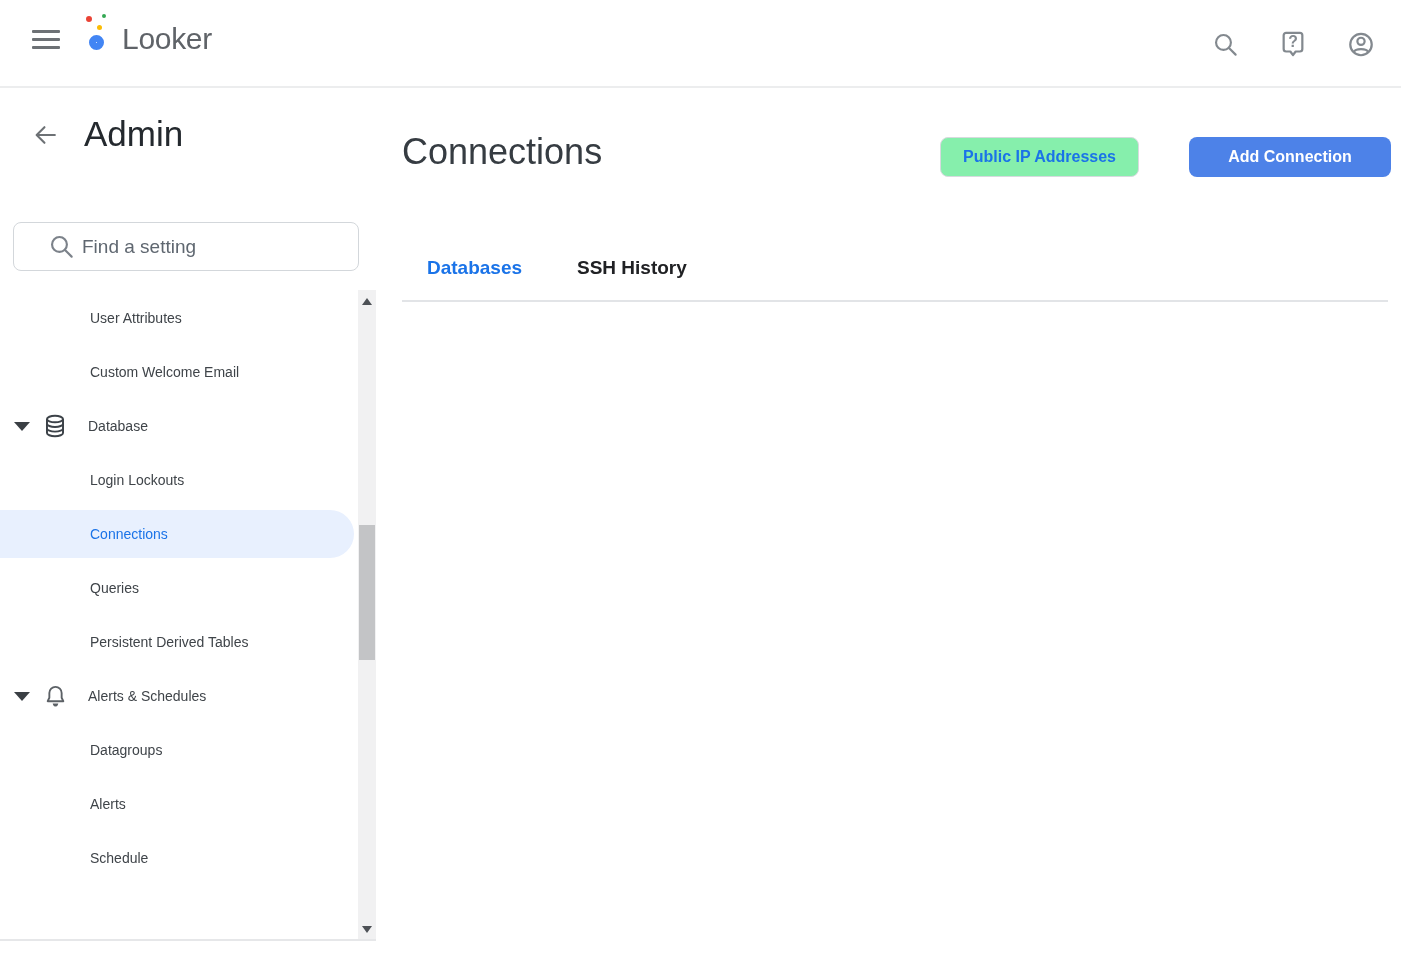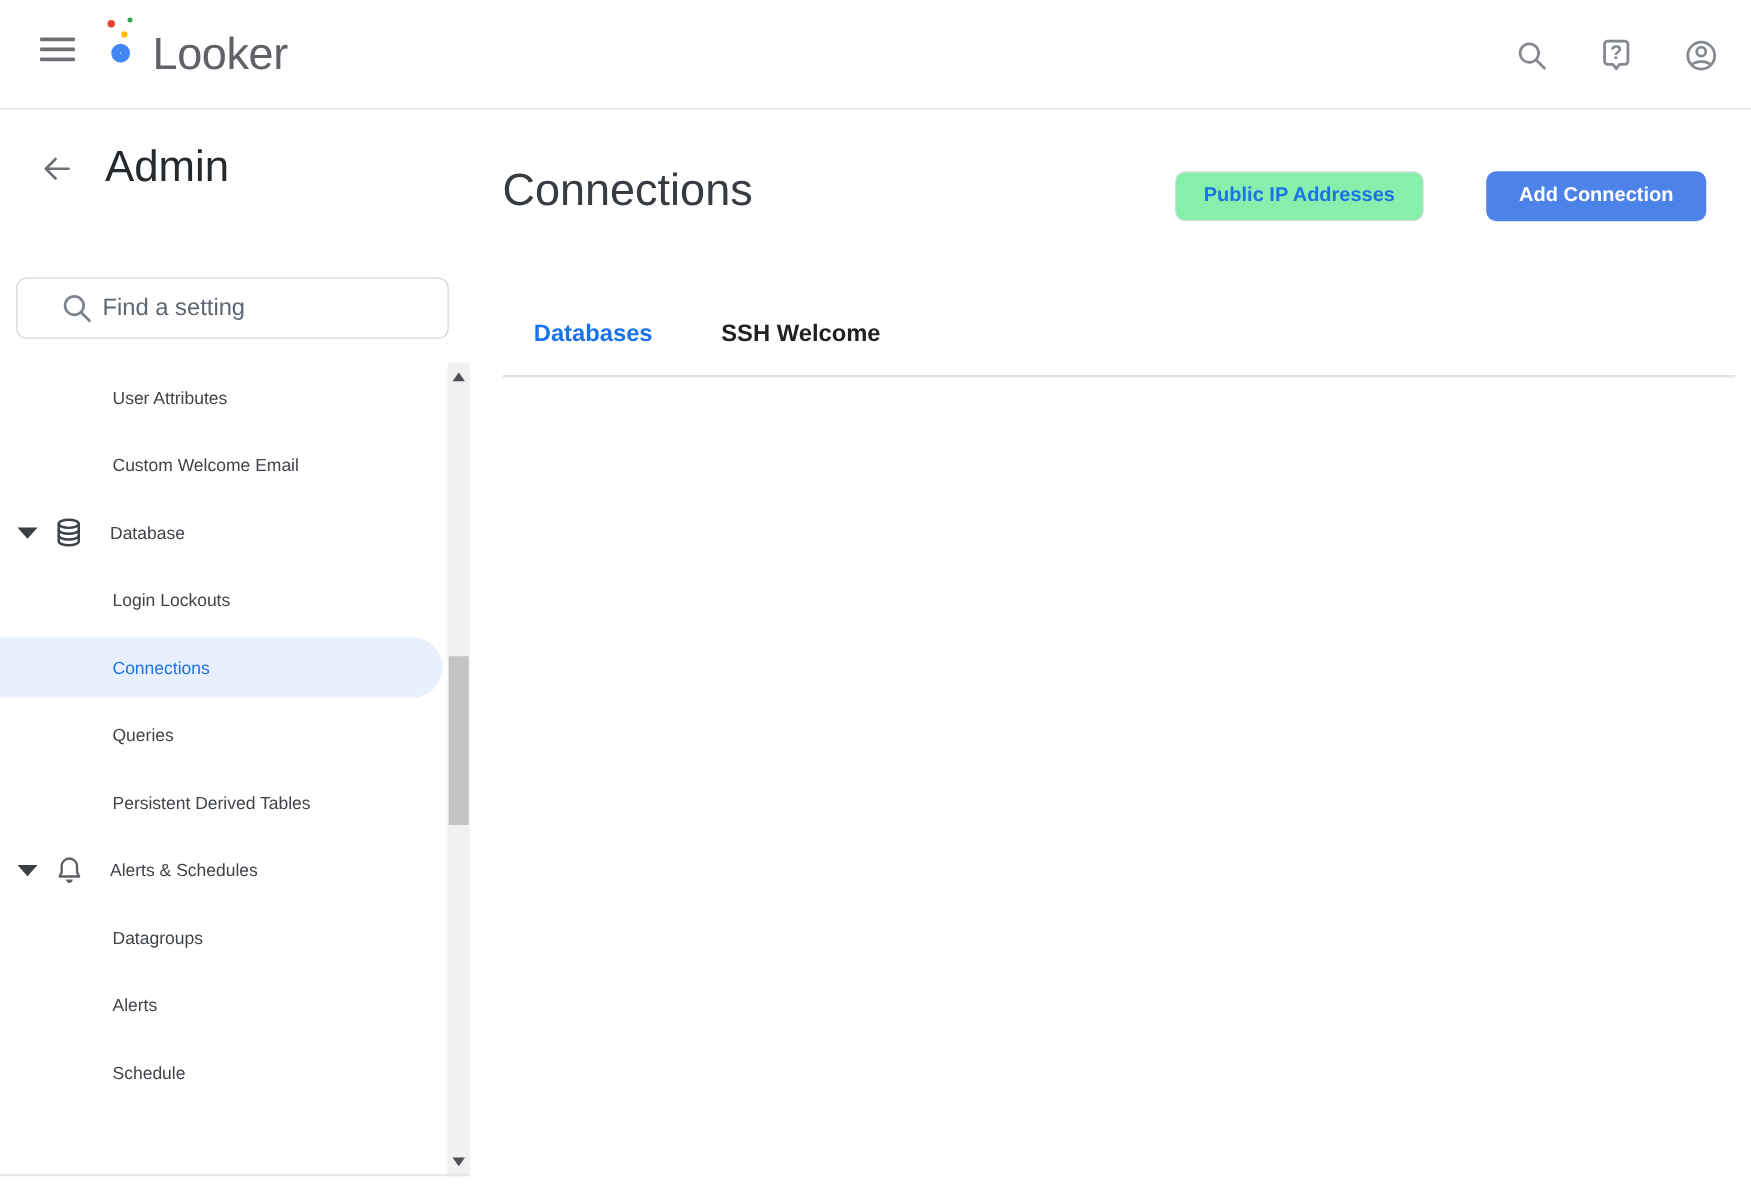--- a/index.html
+++ b/index.html
@@ -13,21 +13,21 @@
   .topbar { position:absolute; left:0; top:0; width:1401px; height:88px;
             background:#fff; border-bottom:2px solid #ecedee; }
   .hamburger { position:absolute; left:32px; top:30px; width:28px; height:20px; cursor:pointer; }
   .hamburger i { display:block; height:3px; width:28px; background:#6d7175; border-radius:1px; margin-bottom:5px; }
   .logo { position:absolute; left:86px; top:14px; width:34px; height:56px; }
   .logo span { position:absolute; border-radius:50%; }
   .lg-blue   { left:3px;  top:21px; width:15px; height:15px; border:7px solid #4285f4; }
   .lg-red    { left:0;    top:2px;  width:4px;  height:4px;  border:3.5px solid #ea4335; }
   .lg-yellow { left:11px; top:11px; width:5px;  height:5px;  background:#fbbc04; }
   .lg-green  { left:16px; top:0;    width:4px;  height:4px;  border:2.5px solid #34a853; }
-  .brand { position:absolute; left:122px; top:22px; font-size:36px; color:#5f6368; letter-spacing:-0.3px; }
+  .brand { position:absolute; left:122px; top:22px; font-size:30px; color:#5f6368; letter-spacing:-0.3px; }
   .topbar-actions { position:absolute; right:26px; top:0; height:88px; display:flex; align-items:center; gap:40px; }
   .top-icon { width:28px; height:28px; display:flex; align-items:center; justify-content:center; cursor:pointer; }
 
   
   .back-arrow { position:absolute; left:33px; top:122px; width:25px; height:26px; cursor:pointer; }
   .admin-title { position:absolute; left:84px; top:114px; font-size:35px; color:#24292e; }
 
   .search-box { position:absolute; left:13px; top:222px; width:346px; height:49px; }
   .search-box input {
     width:100%; height:100%; border:1px solid #d3d7db; border-radius:8px;
@@ -57,21 +57,21 @@
     border-left:5.5px solid transparent; border-right:5.5px solid transparent; }
   .sb-up { top:8px; border-bottom:7px solid #4d5156; }
   .sb-down { bottom:8px; border-top:7px solid #4d5156; }
   .sb-thumb { position:absolute; left:1px; top:235px; width:16px; height:135px; background:#c3c4c6; cursor:grab; }
 
   
   .page-title { position:absolute; left:402px; top:131px; font-size:36px; color:#363c42; }
   .btn { position:absolute; top:137px; height:40px; border-radius:8px; font-family:"Liberation Sans",sans-serif;
          font-size:16px; font-weight:bold; display:flex; align-items:center; justify-content:center; cursor:pointer; }
   .btn-outline { left:940px; width:199px; background:#86efac; border:1px solid #d7dade; color:#1a73e8; }
-  .btn-primary { left:1189px; width:176px; background:#4d82e8; border:none; color:#fff; }
+  .btn-primary { left:1189px; width:202px; background:#4d82e8; border:none; color:#fff; }
 
   .tab { position:absolute; top:250px; display:flex; flex-direction:row; }
   .tab-label { padding-top:7px; font-size:19px; font-weight:bold; color:#202124; white-space:nowrap; }
   .tab.active .tab-label { color:#1a73e8; }
   .tab-underline { height:5px; margin-top:17px; border-radius:5px 5px 0 0; background:transparent; }
   .tab.active .tab-underline { background:#1a73e8; }
   .tab-1 { left:427px; }
   .tab-2 { left:577px; }
   .tabs-divider { position:absolute; left:402px; top:300px; width:986px; height:2px; background:#e2e4e7; }
 
@@ -198,18 +198,18 @@
   <div class="page-title">Connections</div>
 
   <button class="btn btn-outline">Public IP Addresses</button>
   <button class="btn btn-primary">Add Connection</button>
 
   <div class="tab tab-1 active">
     <span class="tab-label">Databases</span>
     <span class="tab-underline"></span>
   </div>
   <div class="tab tab-2">
-    <span class="tab-label">SSH Welcome</span>
+    <span class="tab-label">SSH History</span>
     <span class="tab-underline"></span>
   </div>
   <div class="tabs-divider"></div>
 
 </div>
 
 </body></html>

